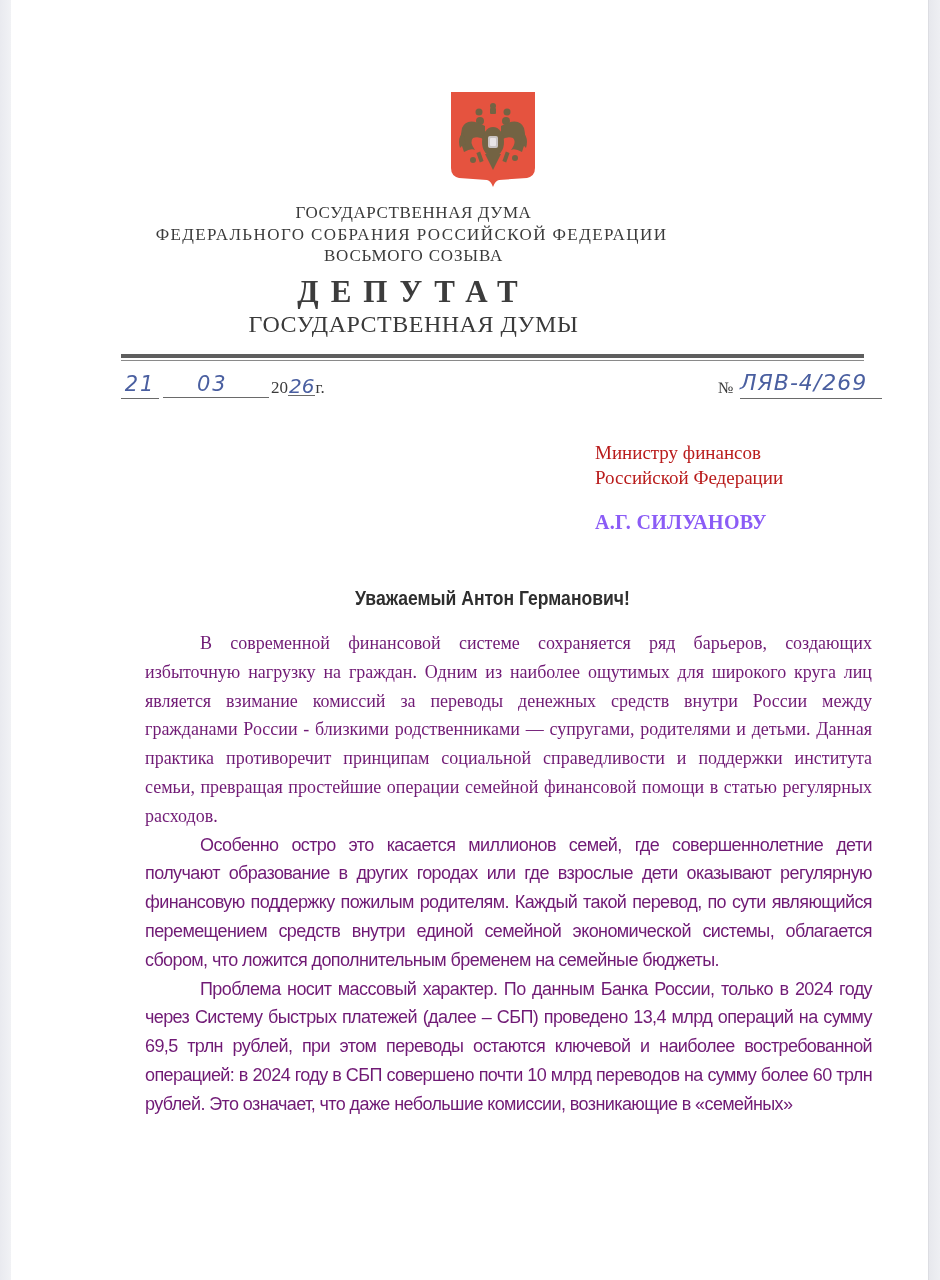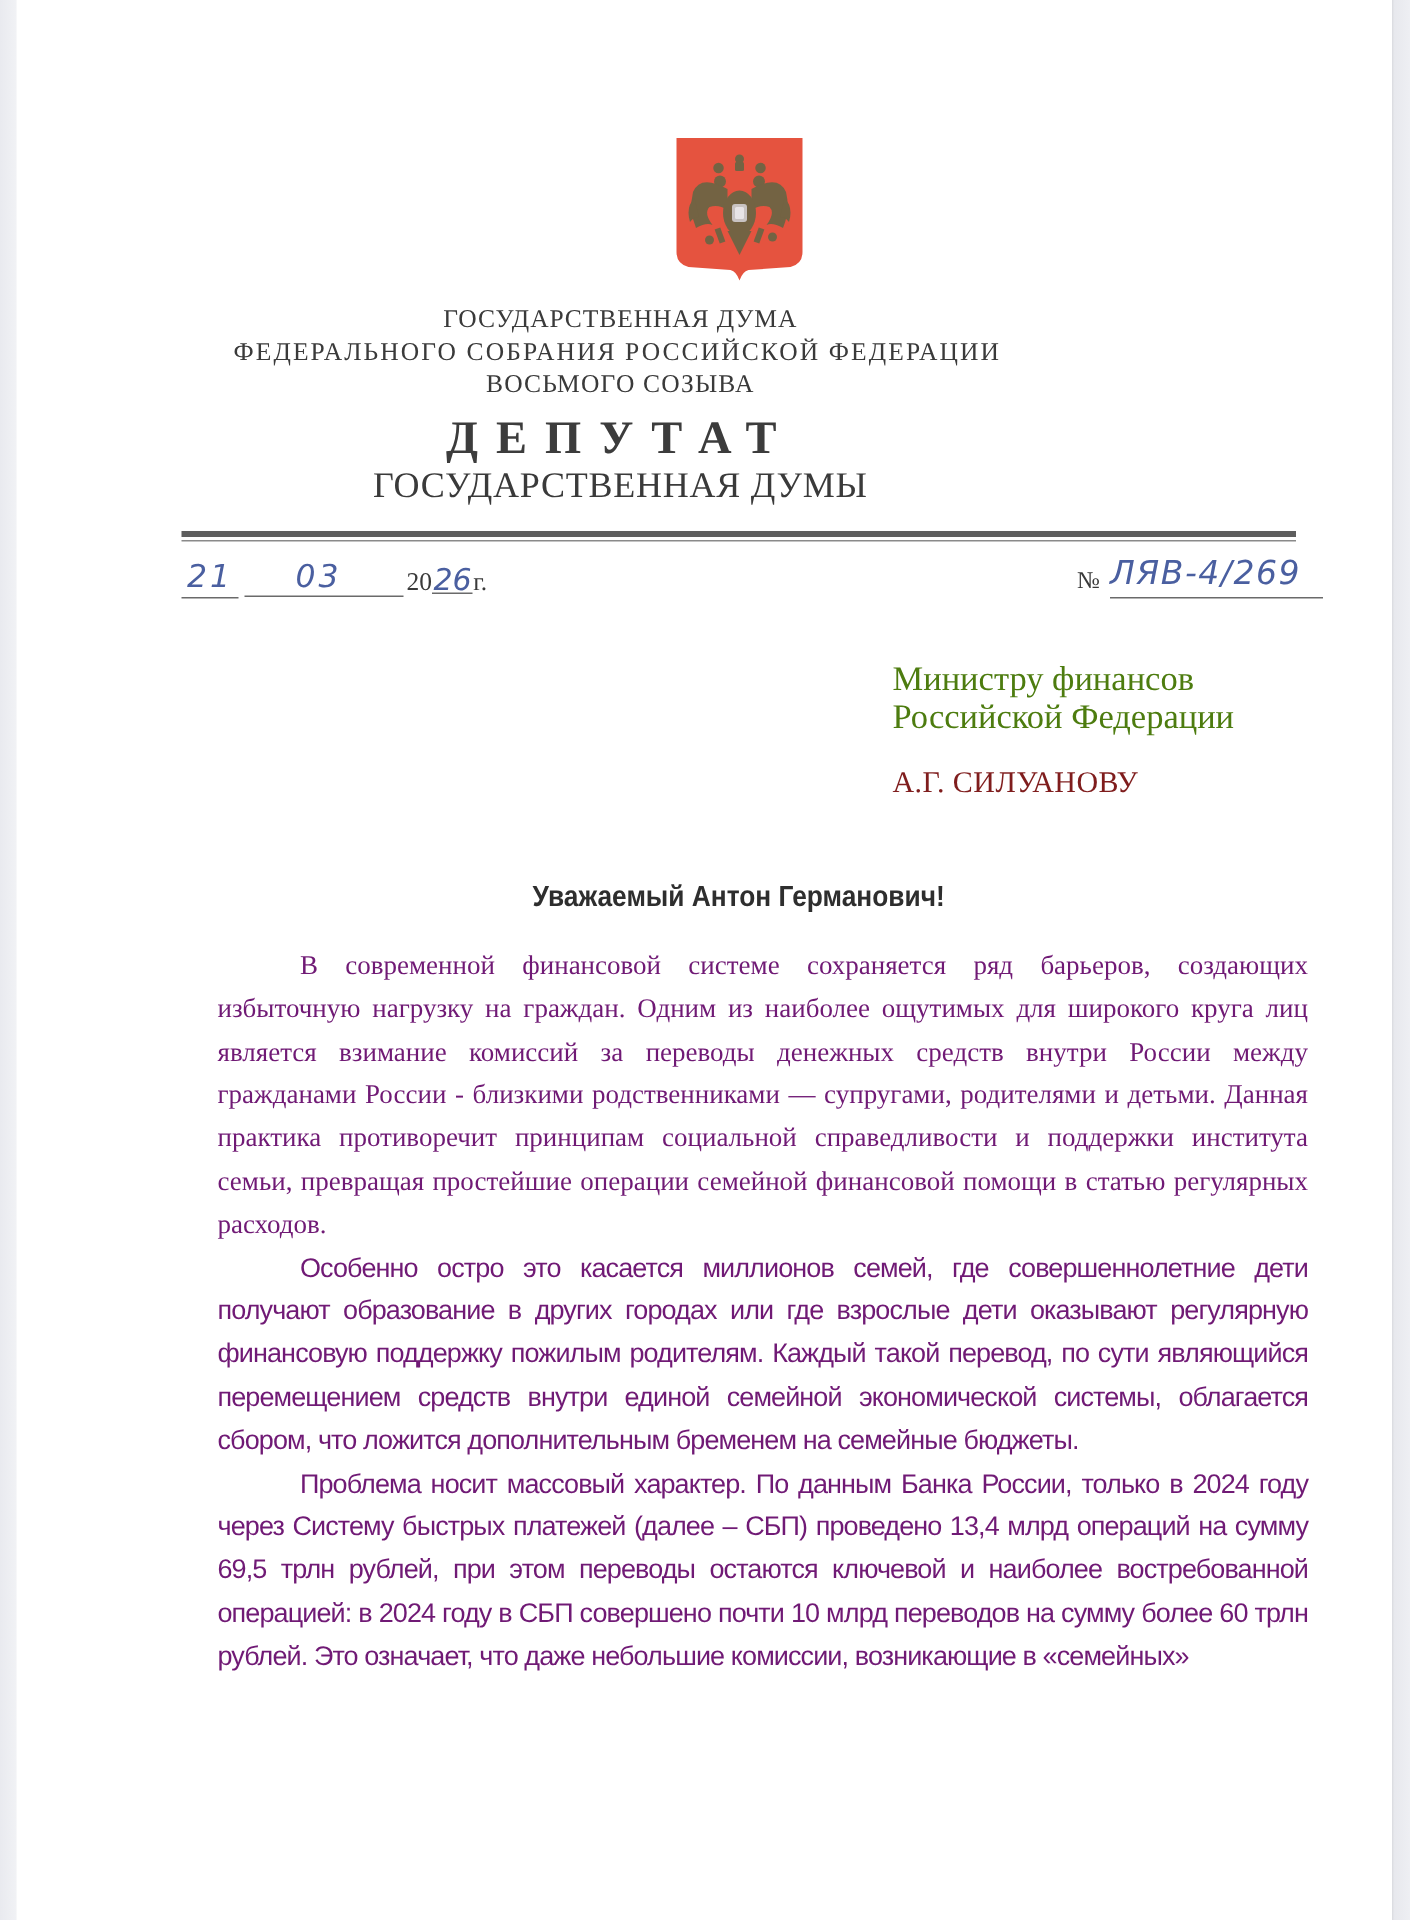--- a/index.html
+++ b/index.html
@@ -114,25 +114,25 @@
       position: absolute; left: 0; top: 9px; font-size: 16px; color: #3a3a3a;
     }
     .number-value {
       position: absolute; left: 22px; top: 0; width: 142px; height: 28px;
       border-bottom: 1px solid #6a6a6a;
       font-size: 22px; letter-spacing: 1px;
     }
 
     
     .addressee {
-      position: absolute; left: 595px; top: 440px; font-size: 23px; color: #4d7c0f; line-height: 25px;
+      position: absolute; left: 595px; top: 440px; font-size: 19px; color: #b91c1c; line-height: 25px;
       white-space: nowrap;
     }
     .addressee-name {
-      position: absolute; left: 595px; top: 511px; font-size: 20px; font-weight: normal; color: #7f1d1d;
+      position: absolute; left: 595px; top: 511px; font-size: 20px; font-weight: bold; color: #8b5cf6;
       letter-spacing: 0.3px; white-space: nowrap;
     }
 
     
     .salutation {
       position: absolute; left: 0; width: 985px; top: 587px; text-align: center;
       font-family: "Liberation Sans Narrow", "Liberation Sans", sans-serif;
       font-size: 19.5px; font-weight: bold; color: #2e2e2e; white-space: nowrap;
       transform: scaleX(0.9); transform-origin: 492px 0;
     }

